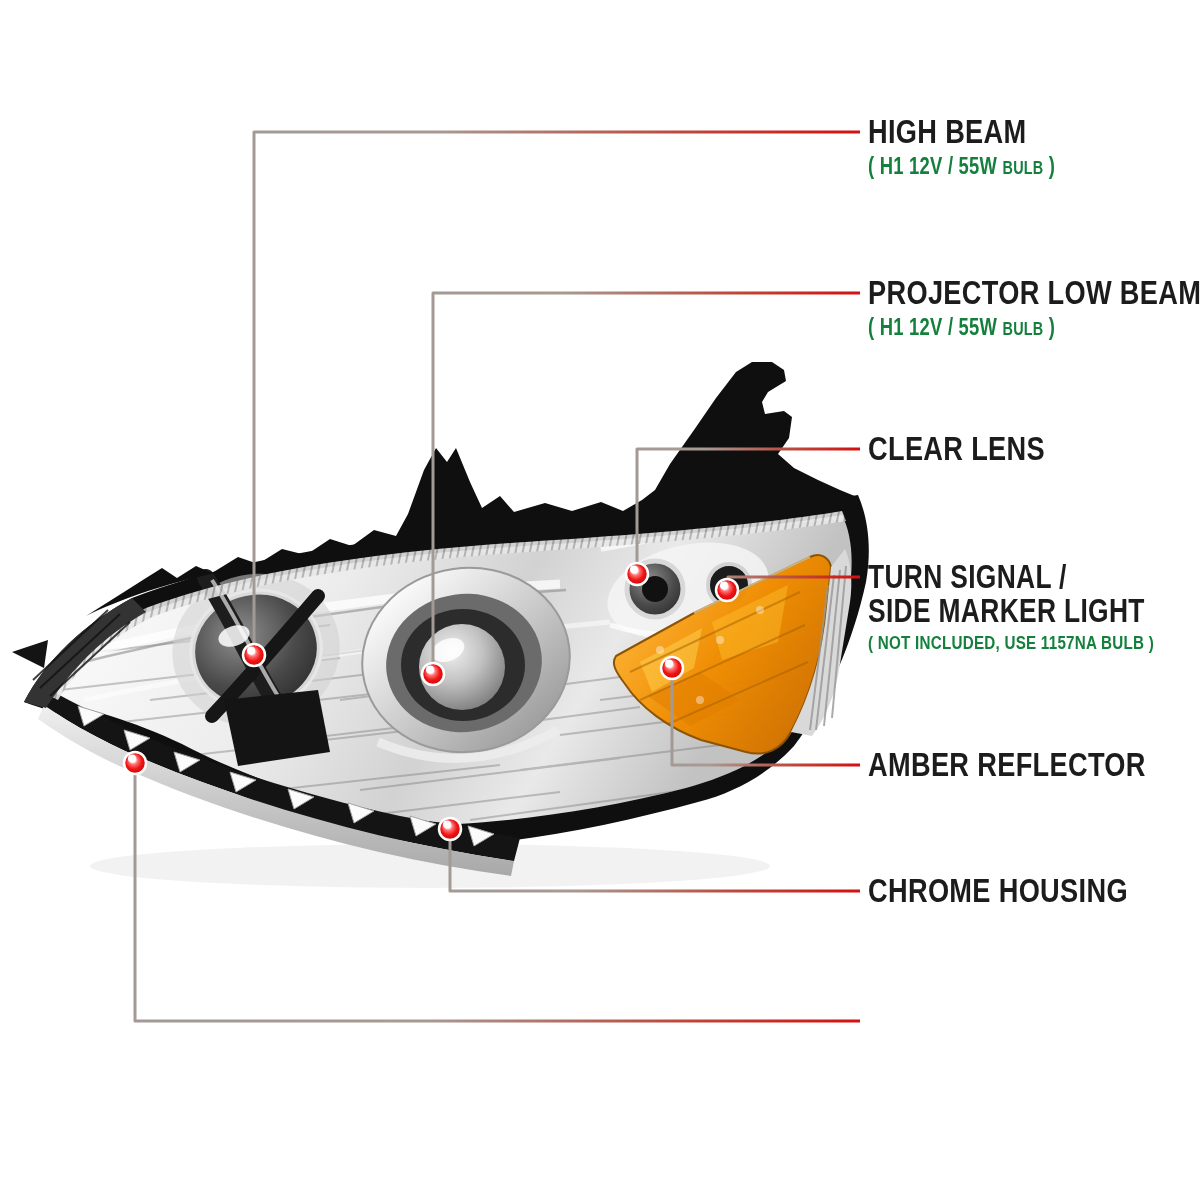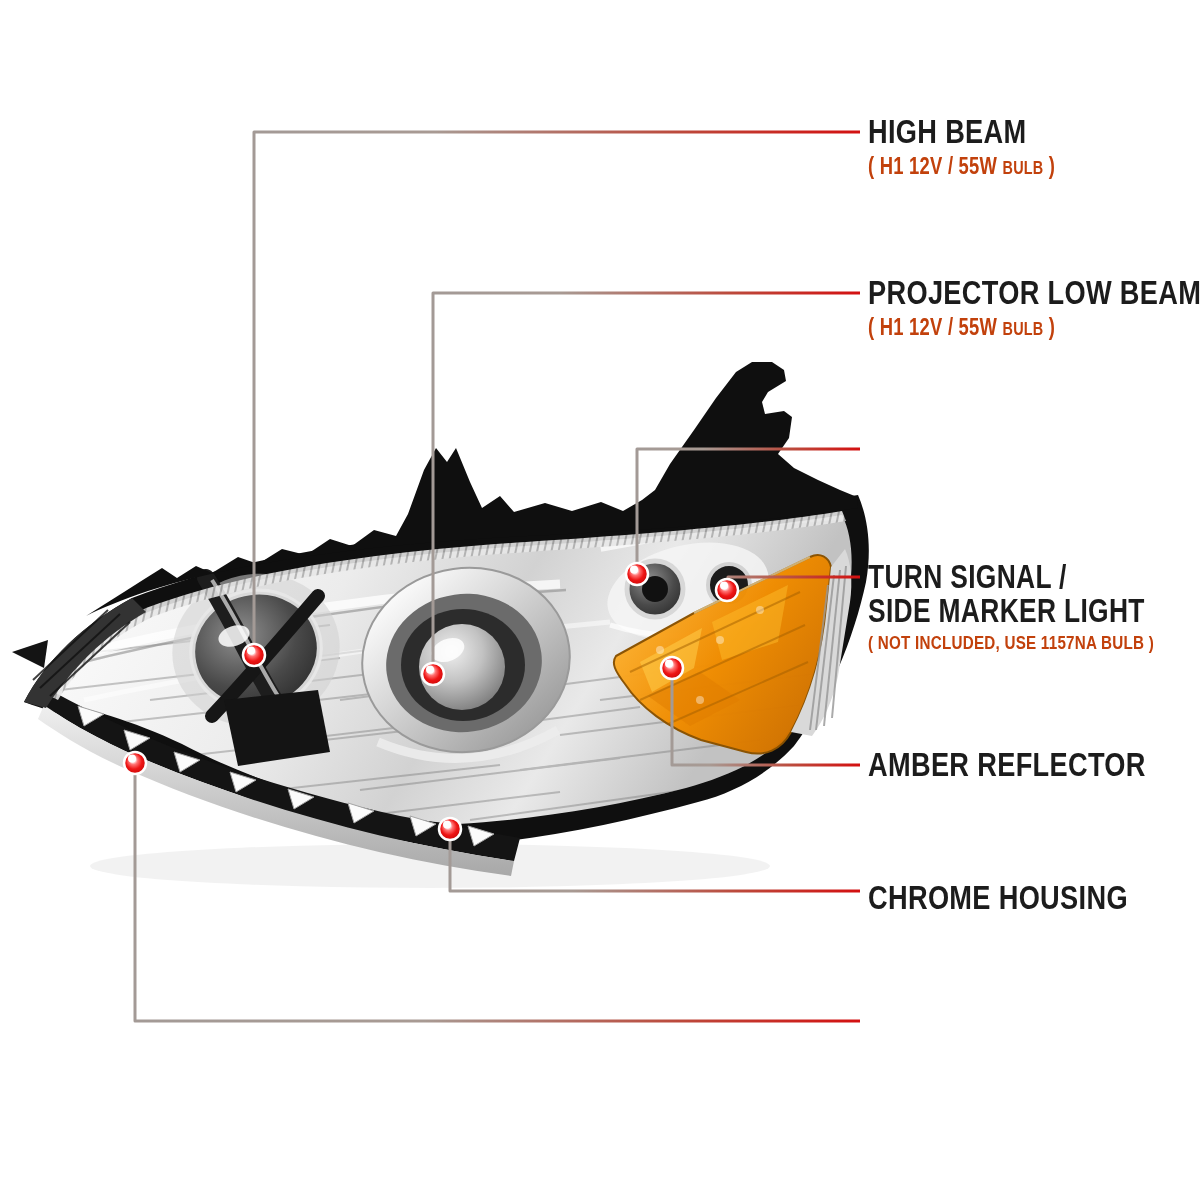--- a/index.html
+++ b/index.html
@@ -4,21 +4,21 @@
 <title>Headlight Feature Diagram</title>
 <style>
   html,body{margin:0;padding:0;background:#ffffff;}
   .stage{position:relative;width:1200px;height:1200px;background:#ffffff;overflow:hidden;
          font-family:"Liberation Sans", sans-serif;}
   .art{position:absolute;left:0;top:0;width:1200px;height:1200px;}
   .co{position:absolute;left:868px;}
   .co .t{font-weight:bold;font-size:34px;line-height:37px;color:#1c1c1c;white-space:nowrap;}
   .co .t.t2{line-height:34px;font-size:33px;}
   .co .t > span{display:inline-block;transform:scaleX(.8);transform-origin:0 50%;letter-spacing:.4px;}
-  .co .s{font-weight:bold;font-size:23px;line-height:26px;color:#c2410c;white-space:nowrap;margin-top:3px;}
+  .co .s{font-weight:bold;font-size:23px;line-height:26px;color:#15803d;white-space:nowrap;margin-top:3px;}
   .co .s > span{display:inline-block;transform:scaleX(.8);transform-origin:0 50%;letter-spacing:.3px;}
   .co .s .sm{font-size:18px;}
   .co .s.s-sm{font-size:19px;line-height:22px;margin-top:4px;}
 </style>
 </head>
 <body>
 
 <div class="stage">
 
 <svg class="art" viewBox="0 0 1200 1200" xmlns="http://www.w3.org/2000/svg">
@@ -288,29 +288,32 @@
 <div class="co" style="top:113px;">
   <div class="t"><span>HIGH BEAM</span></div>
   <div class="s"><span><span>( H1 12V / 55W </span><span class="sm">BULB</span><span> )</span></span></div>
 </div>
 
 <div class="co" style="top:274px;">
   <div class="t"><span>PROJECTOR LOW BEAM</span></div>
   <div class="s"><span><span>( H1 12V / 55W </span><span class="sm">BULB</span><span> )</span></span></div>
 </div>
 
+<div class="co" style="top:430px;">
+  <div class="t"><span>CLEAR LENS</span></div>
+</div>
 
 <div class="co" style="top:560px;">
   <div class="t t2"><span>TURN SIGNAL /</span></div>
   <div class="t t2"><span>SIDE MARKER LIGHT</span></div>
   <div class="s s-sm"><span><span>( NOT INCLUDED, USE 1157NA BULB )</span></span></div>
 </div>
 
 <div class="co" style="top:746px;">
   <div class="t"><span>AMBER REFLECTOR</span></div>
 </div>
 
-<div class="co" style="top:872px;margin-top:7px;">
+<div class="co" style="top:872px;">
   <div class="t"><span>CHROME HOUSING</span></div>
 </div>
 
 
 </div>
 
 </body></html>

